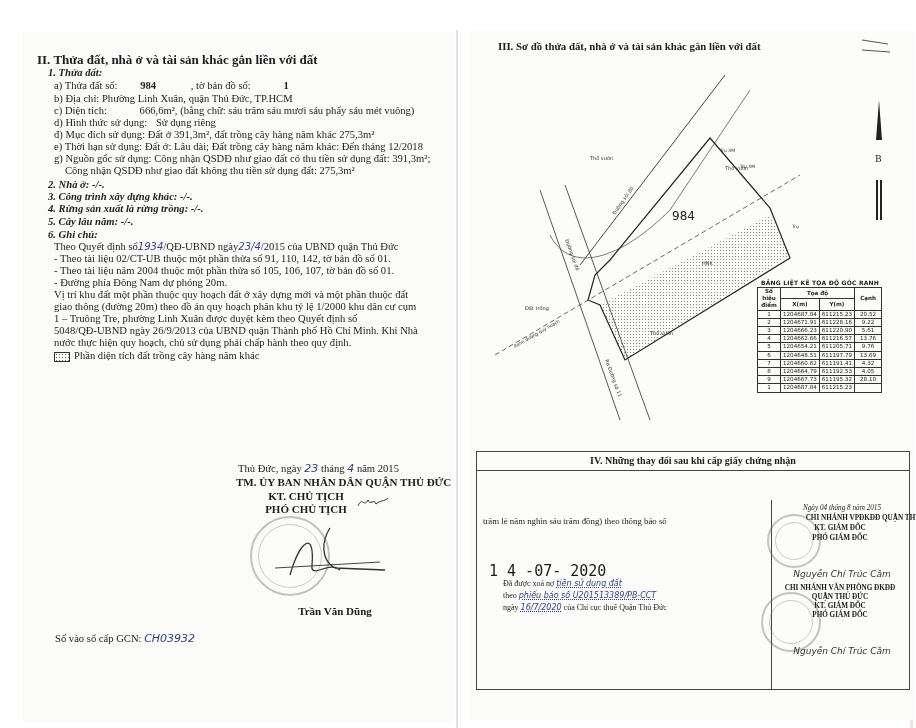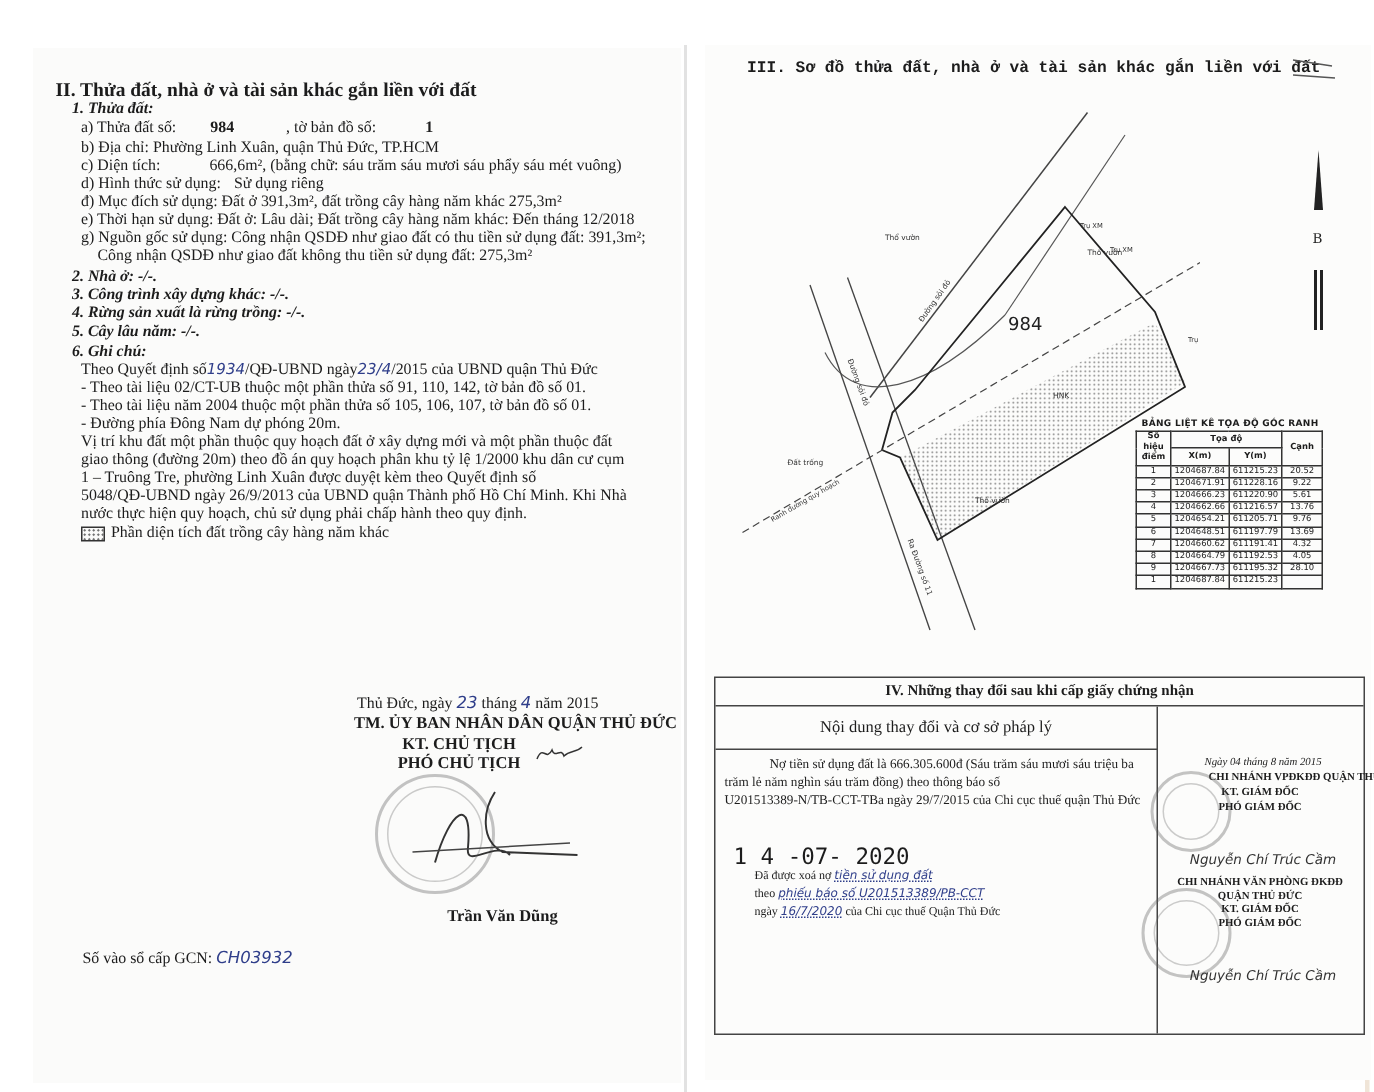--- a/index.html
+++ b/index.html
@@ -151,21 +151,21 @@
 
 <div class="sig-block sig-bold" style="left:290px;top:604px;width:90px;">Trần Văn Dũng</div>
 
 <div class="ln" style="left:55px;top:632px;">
   <span>Số vào sổ cấp GCN:</span>
   <span class="hand" style="font-size:11px;">CH03932</span>
 </div>
 
 <div class="page-right"></div>
 
-<div class="h-sec" style="left:498px;top:40px;font-size:10.8px;font-family:Liberation Mono, monospace;">III. Sơ đồ thửa đất, nhà ở và tài sản khác gắn liền với đất</div>
+<div class="h-sec" style="left:498px;top:40px;font-size:10.8px;">III. Sơ đồ thửa đất, nhà ở và tài sản khác gắn liền với đất</div>
 
 <svg style="position:absolute;left:858px;top:36px;" width="36" height="22">
   <path d="M4 4 L 30 8 M 4 14 L 32 16" stroke="#555" stroke-width="1" fill="none"></path>
 </svg>
 
 <svg style="position:absolute;left:872px;top:100px;" width="14" height="125">
   <path d="M7 0 L 4 40 L 10 40 Z" fill="#222"></path>
   <text x="3" y="62" font-size="9" font-family="DejaVu Serif, serif" fill="#222">B</text>
   <path d="M5 80 L 5 120 M 9 80 L 9 120" stroke="#222" stroke-width="2"></path>
 </svg>
@@ -286,26 +286,23 @@
         <td>1</td>
         <td>1204687.84</td>
         <td>611215.23</td>
         <td></td>
       </tr>
   </tbody>
 </table>
 
 <div class="iv-box">
   <div class="iv-title">IV. Những thay đổi sau khi cấp giấy chứng nhận</div>
-  <div class="iv-col1h">Nội dung thay đổi và cơ sở pháp lý</div>
   <div class="iv-divider"></div>
 
-  <div class="iv-text" style="left:36px;top:52px;">Nợ tiền sử dụng đất là 666.305.600đ (Sáu trăm sáu mươi sáu triệu ba</div>
   <div class="iv-text" style="left:6px;top:64px;">trăm lẻ năm nghìn sáu trăm đồng) theo thông báo số</div>
-  <div class="iv-text" style="left:6px;top:76px;">U201513389-N/TB-CCT-TBa ngày 29/7/2015 của Chi cục thuế quận Thủ Đức</div>
 
   <div class="iv-right" style="left:300px;top:52px;width:130px;font-weight:normal;font-style:italic;">Ngày 04 tháng 8 năm 2015</div>
   <div class="iv-right" style="left:296px;top:62px;width:134px;padding-left:32px;">CHI NHÁNH VPĐKĐĐ QUẬN THỦ ĐỨC</div>
   <div class="iv-right" style="left:296px;top:72px;width:134px;">KT. GIÁM ĐỐC</div>
   <div class="iv-right" style="left:296px;top:82px;width:134px;">PHÓ GIÁM ĐỐC</div>
   <div class="stamp" style="left:290px;top:62px;width:50px;height:50px;"></div>
   <div class="iv-right hand" style="left:310px;top:118px;width:110px;font-size:9px;font-weight:normal;color:#333;">Nguyễn Chí Trúc Cầm</div>
 
   <div class="iv-text" style="left:12px;top:114px;font-family:'DejaVu Sans Mono', monospace;font-size:15px;">1 4 -07- 2020</div>
   <div class="iv-text" style="left:26px;top:126px;font-size:8px;">

